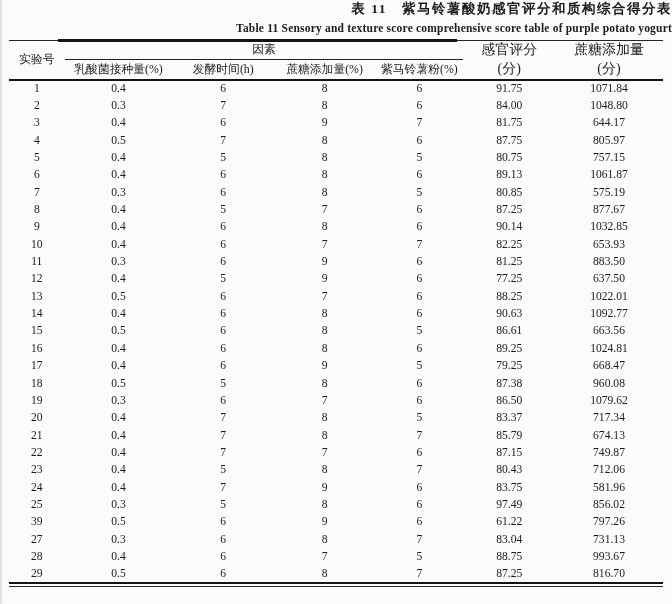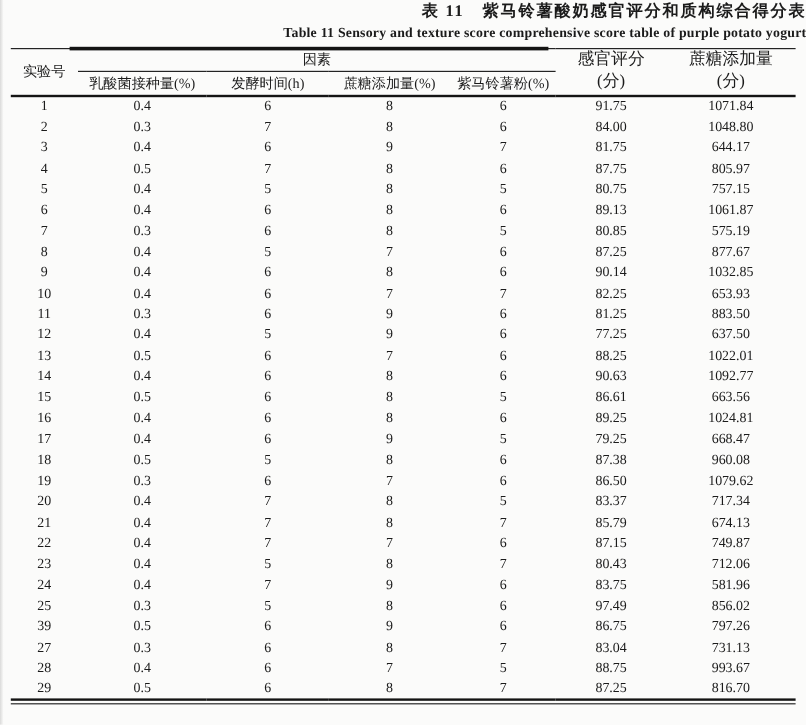--- a/index.html
+++ b/index.html
@@ -332,21 +332,21 @@
           <td>6</td>
           <td>97.49</td>
           <td>856.02</td>
         </tr>
         <tr>
           <td>39</td>
           <td>0.5</td>
           <td>6</td>
           <td>9</td>
           <td>6</td>
-          <td>86.75</td>
+          <td>61.22</td>
           <td>797.26</td>
         </tr>
         <tr>
           <td>27</td>
           <td>0.3</td>
           <td>6</td>
           <td>8</td>
           <td>7</td>
           <td>83.04</td>
           <td>731.13</td>

